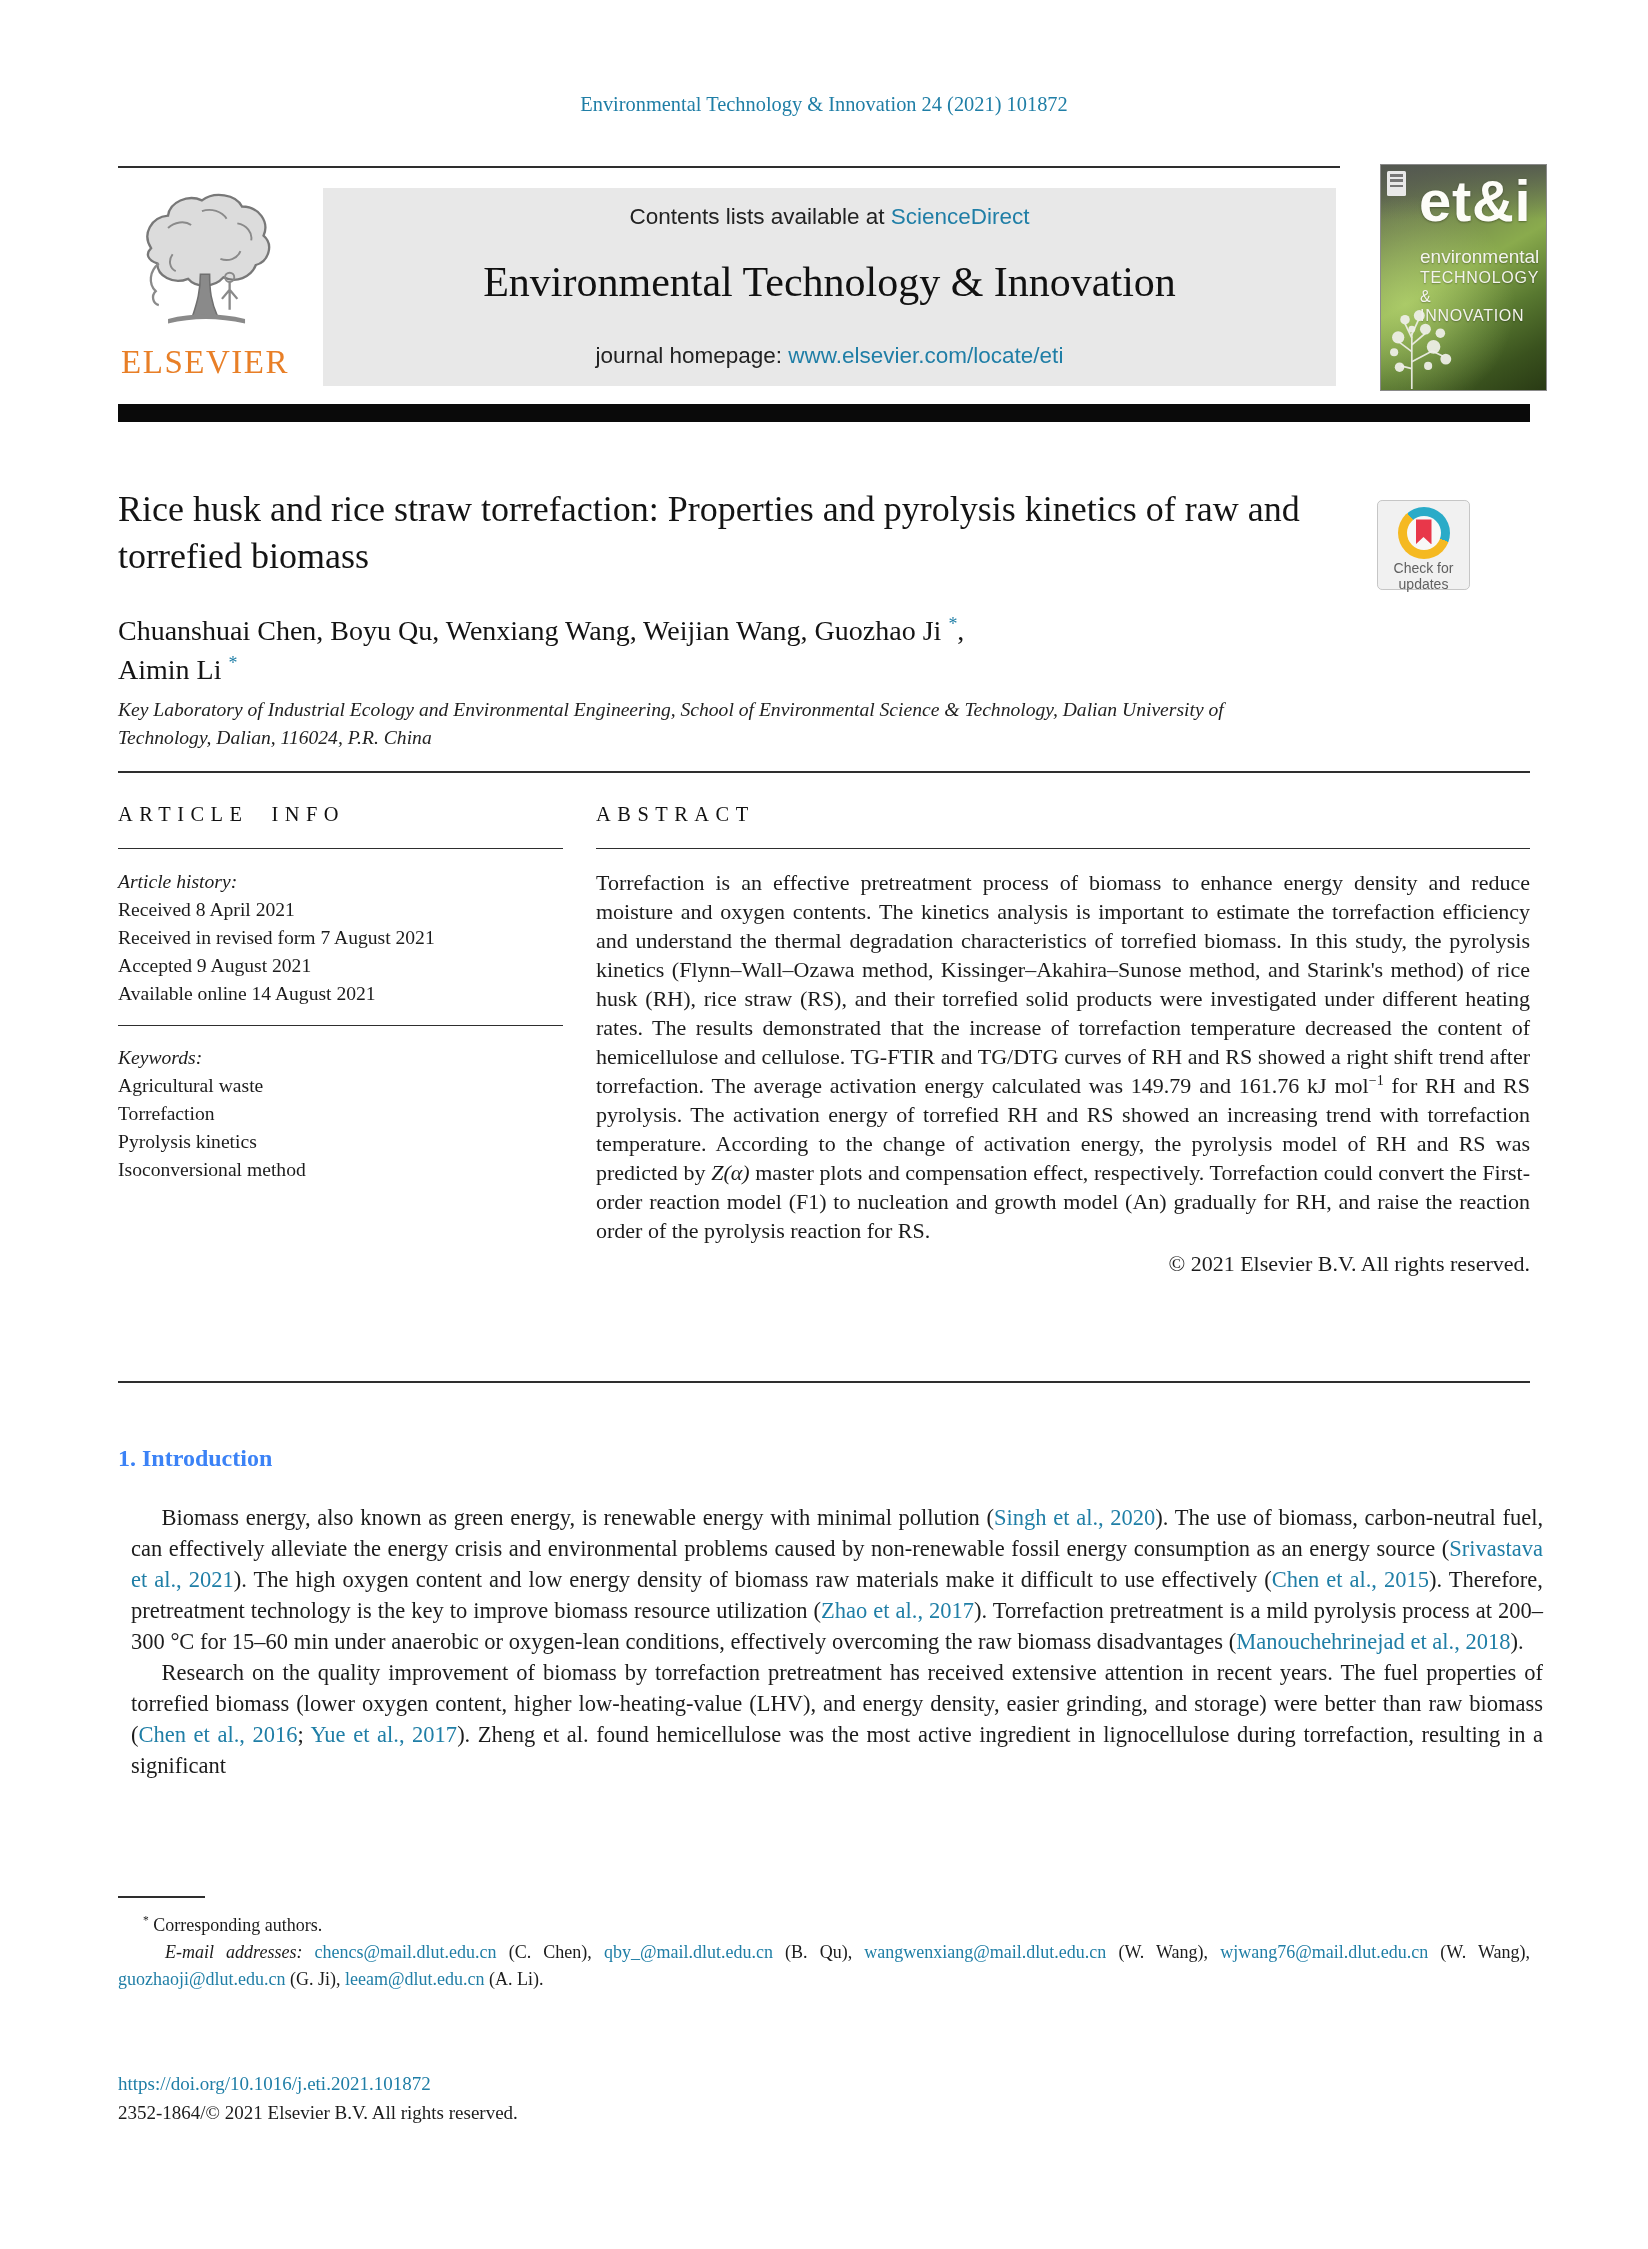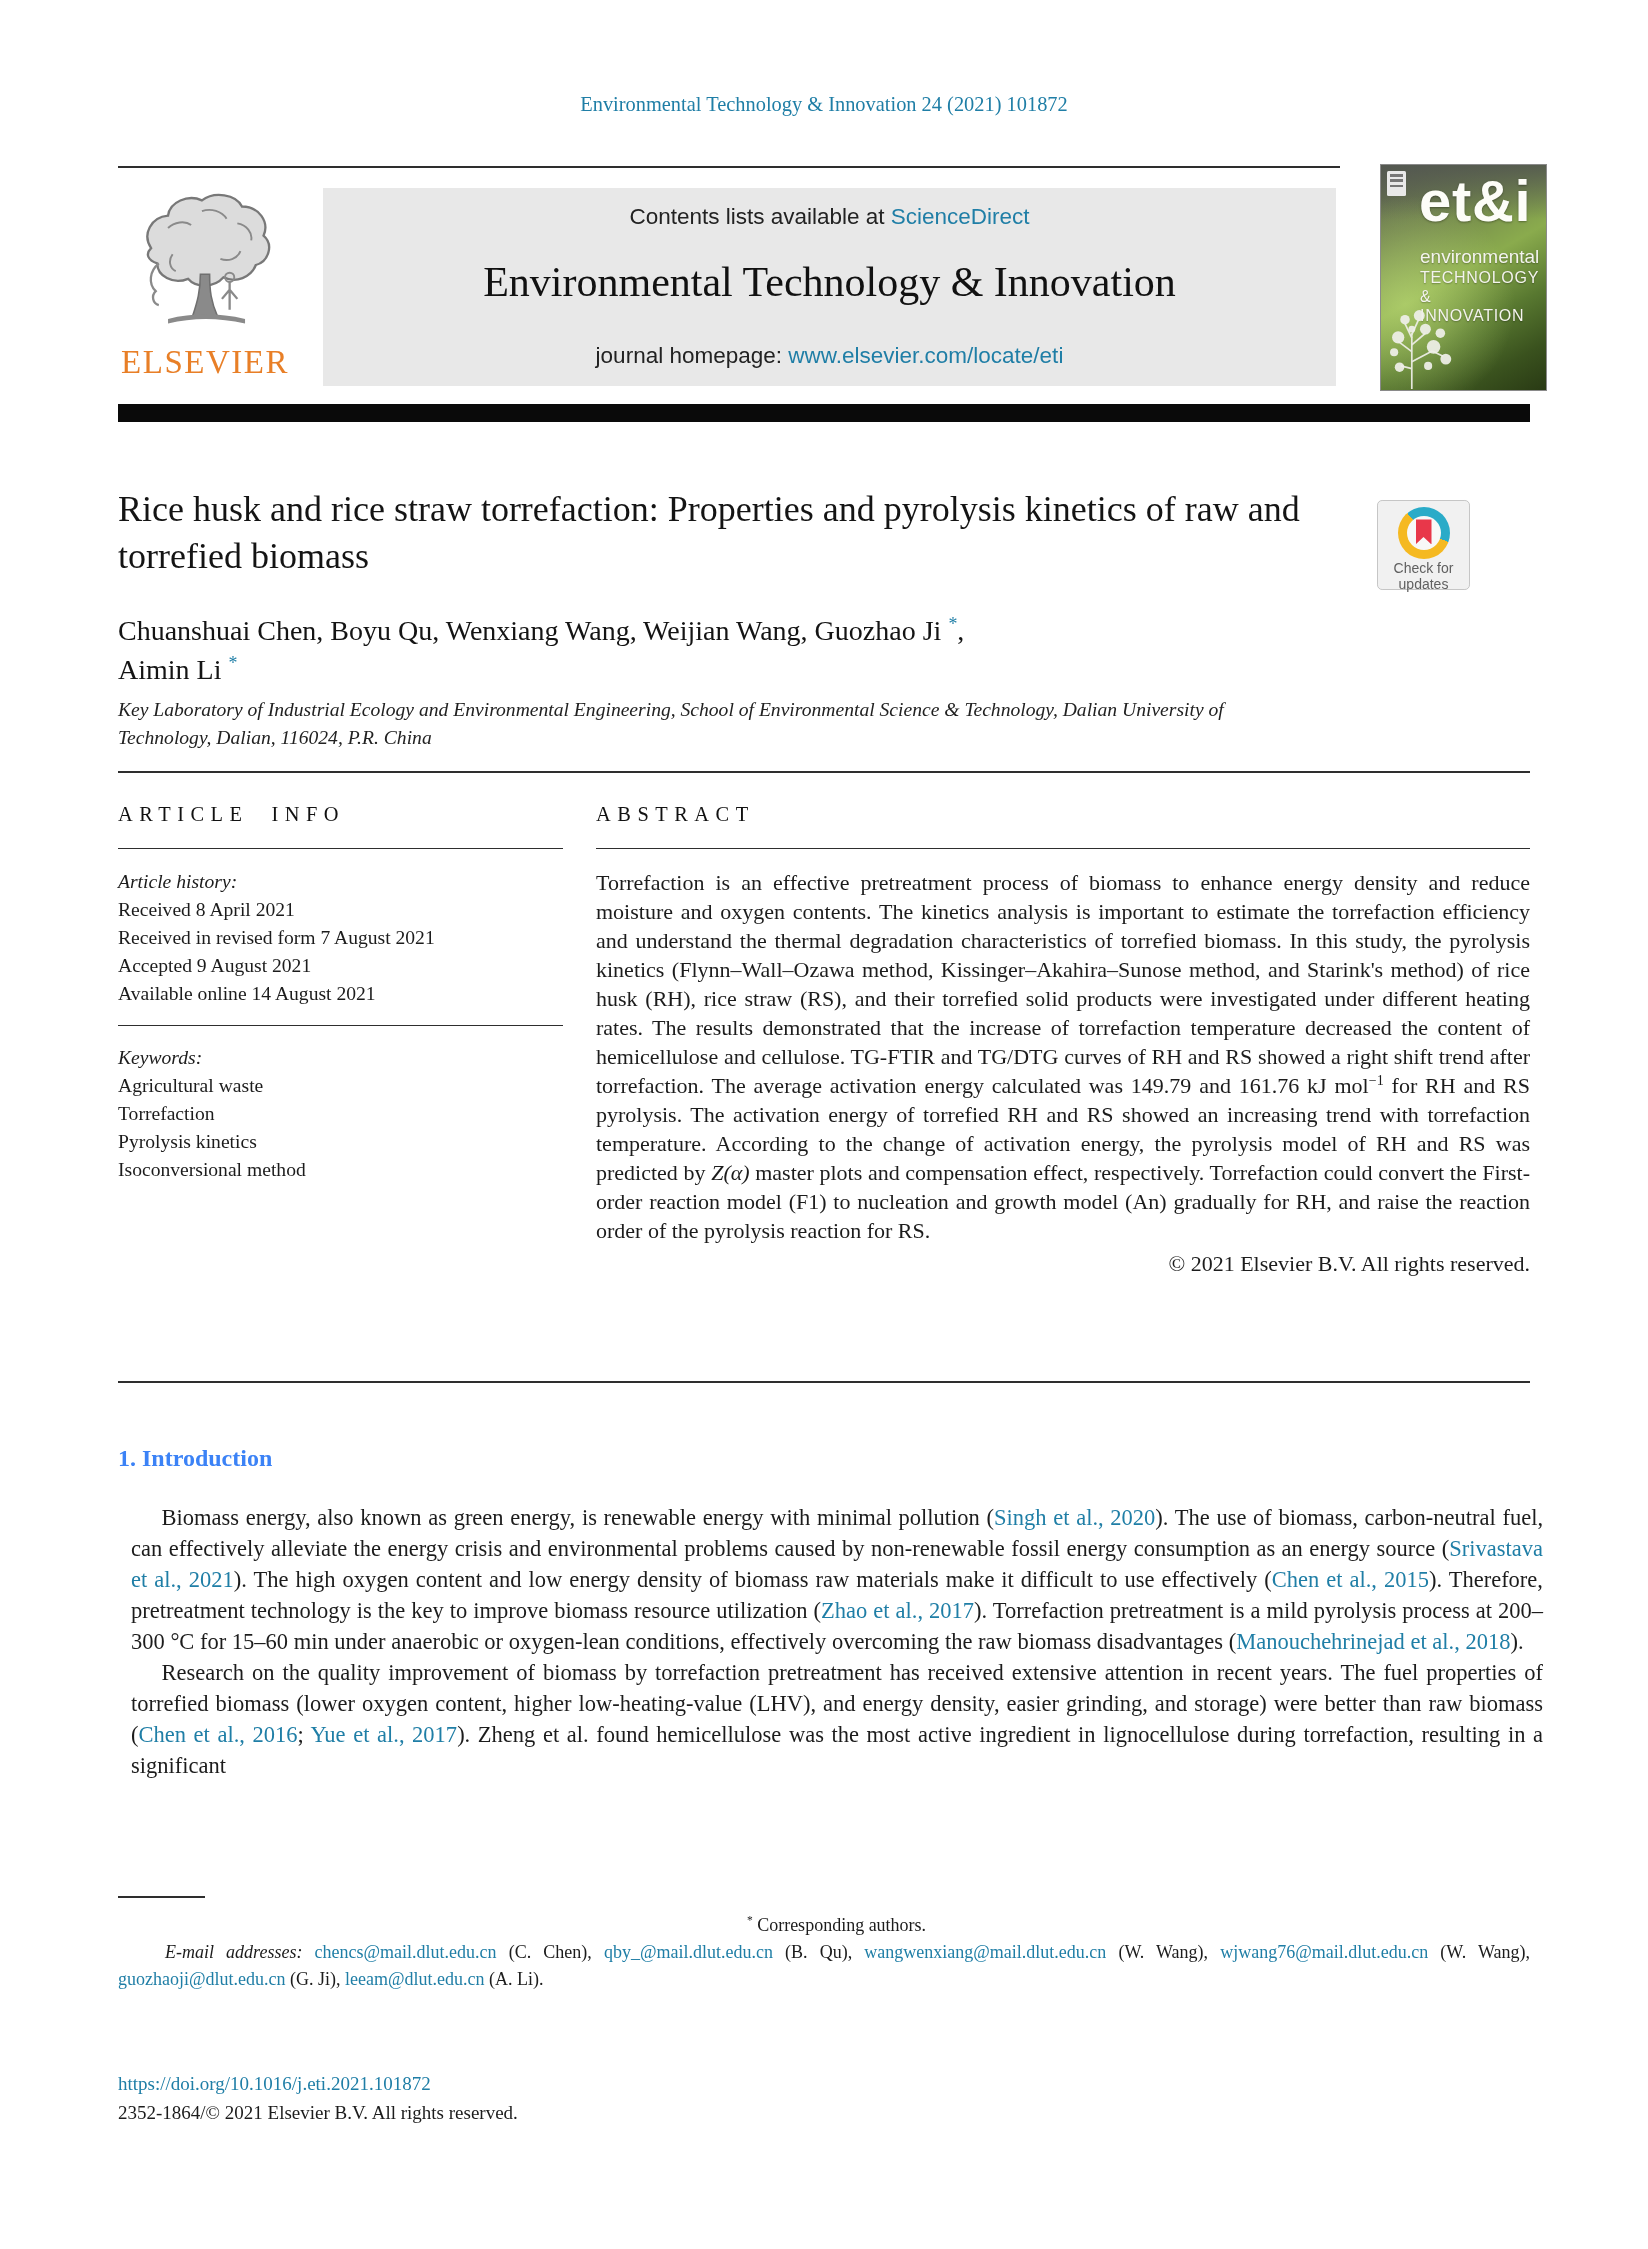--- a/index.html
+++ b/index.html
@@ -126,21 +126,21 @@
   .body-text{top:1502px;left:131px;width:1412px;font-size:22.5px;line-height:31px;text-align:justify;color:#1c1c1c;}
   .body-para{text-indent:30.5px;}
   sup,.seg-sup,.seg-suplink{vertical-align:super;font-size:64%;line-height:0;}
   .seg-suplink{color:var(--teal);}
   .seg-link{color:var(--teal);cursor:pointer;}
   .seg-i{font-style:italic;}
 
   
   .foot-rule{top:1896px;left:118px;width:87px;height:1.5px;}
   .footnote-block{top:1912px;left:118px;width:1412px;font-size:18px;line-height:27px;color:#1c1c1c;}
-  .footnote-1{text-indent:25px;text-align:center;}
+  .footnote-1{text-indent:25px;}
   .footnote-emails{text-indent:47px;text-align:justify;}
   .doi{top:2073px;left:118px;font-size:19px;}
   .issn{top:2102px;left:118px;font-size:19px;color:#1c1c1c;}
 </style>
 </head>
 <body>
 
 <div class="page">
 
   <div class="abs citation">Environmental Technology &amp; Innovation 24 (2021) 101872</div>

